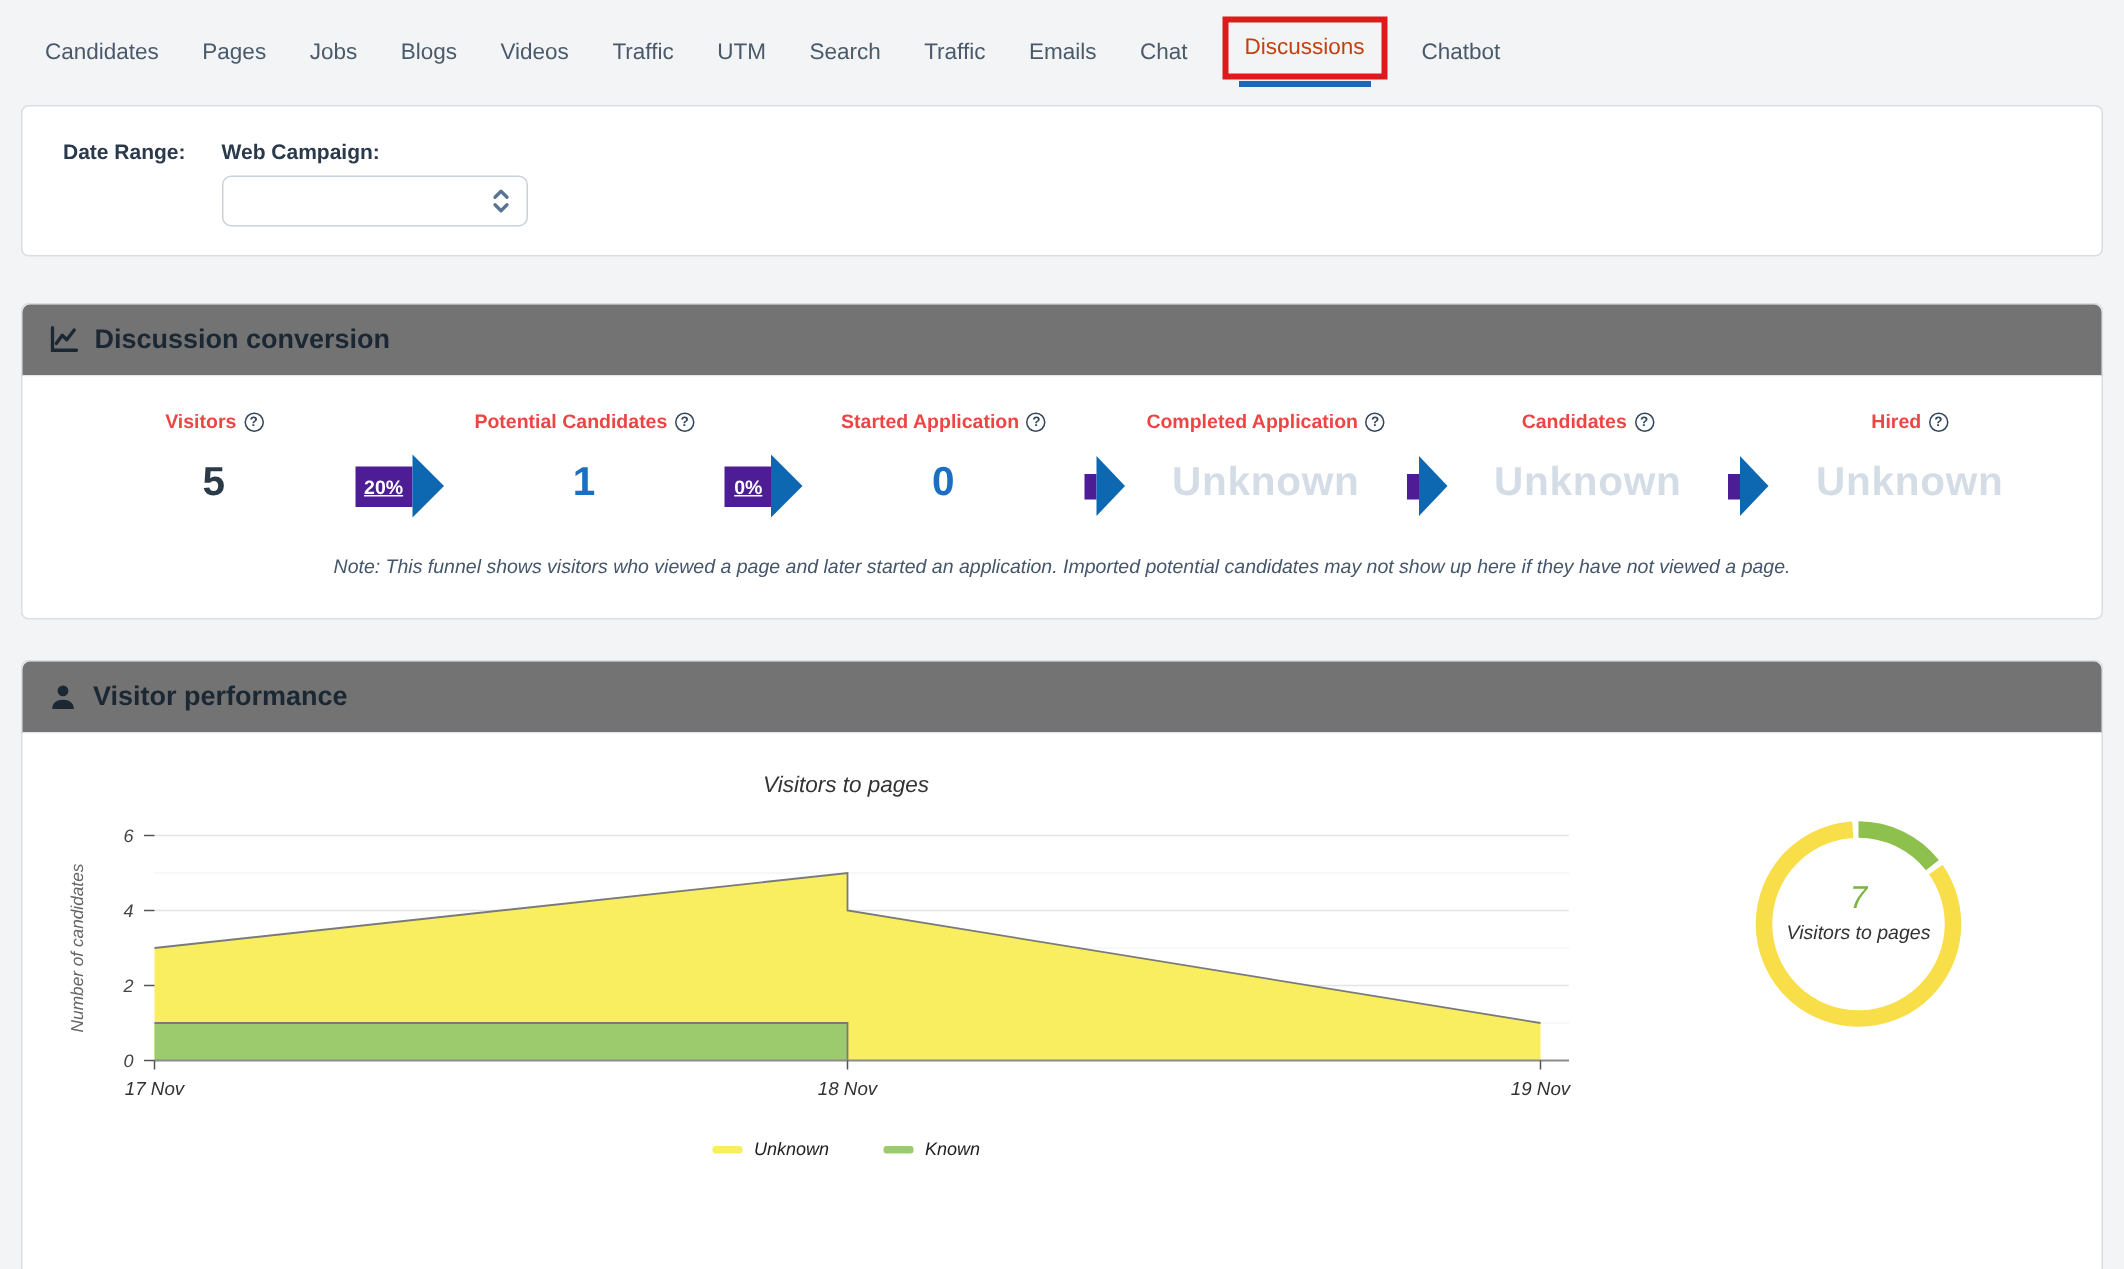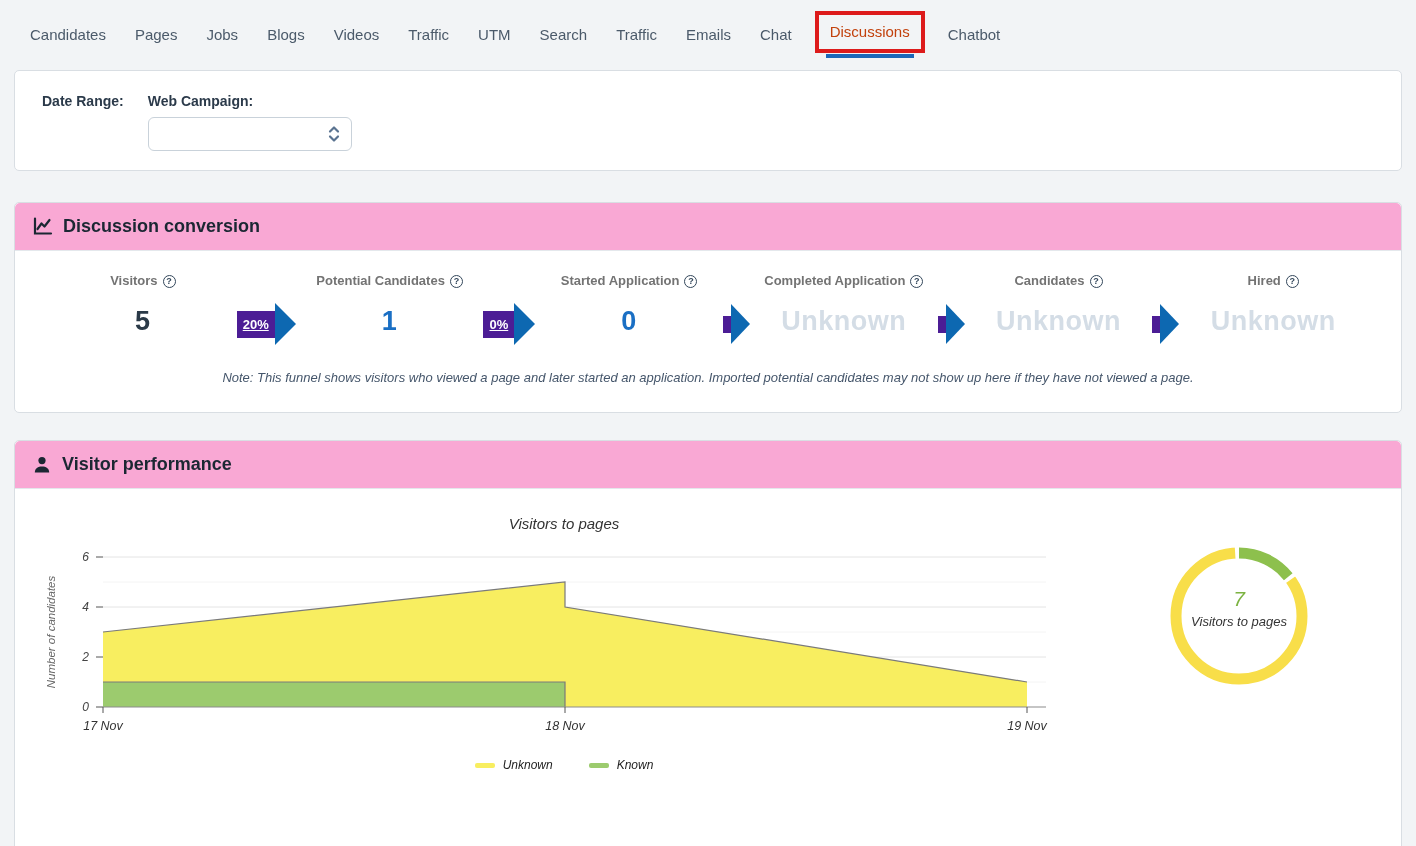--- a/index.html
+++ b/index.html
@@ -12,38 +12,38 @@
   }
   
   nav { display:flex; align-items:center; gap:29px; padding:12px 0 0 30px; height:56px; }
   .tab { font-size:15px; color:#4b5a6a; text-decoration:none; white-space:nowrap; cursor:pointer; }
   .active-wrap { position:relative; border:4px solid #dd1b1b; padding:8px 11px; margin:-4px -6px 0 -6px; }
   .active-wrap::after { content:""; position:absolute; left:7px; right:7px; bottom:-9px; height:4px; background:#1c67b8; }
   .tab.active { color:#c2410c; font-weight:400; }
 
   
   .panel { background:#fff; border:1px solid #d9dee3; border-radius:5px; margin:0 14px; }
-  .panel-header { display:flex; align-items:center; gap:10px; padding:13px 17px; background:#f9a8d4;
+  .panel-header { display:flex; align-items:center; gap:10px; padding:13px 17px; background:#737373;
                   border-bottom:1px solid #e4e8ec; border-radius:5px 5px 0 0; }
   .panel-title { font-size:18px; font-weight:600; color:#1b2733; margin:0; }
   .hdr-icon { display:flex; align-items:center; }
 
   
   .filter-panel { margin-top:14px; height:101px; display:flex; gap:24px; padding:22px 27px; }
   .filter-group label { display:block; font-size:14px; font-weight:700; color:#2b3a4a; margin-bottom:8px; }
   .text-input { width:204px; height:34px; border:1px solid #c9d2da; border-radius:6px; padding:0 12px;
                 font-size:14px; color:#2b3a4a; background:#fff; font-family:"Liberation Sans",sans-serif; }
   .select { width:204px; height:34px; border:1px solid #c9d2da; border-radius:6px; background:#fff;
             display:flex; align-items:center; cursor:pointer; padding:0 11px; }
   .select-value { flex:1; font-size:14px; }
   
   .conversion-panel { margin-top:31px; }
   .funnel { display:flex; padding:22px 34px 0; }
   .stage { flex:1; text-align:center; }
-  .stage-label { font-size:13px; font-weight:700; color:#737373; }
+  .stage-label { font-size:13px; font-weight:700; color:#ef4444; }
   .help { display:inline-flex; width:13px; height:13px; border:1px solid #33475b; border-radius:50%;
           font-size:9px; font-weight:700; color:#33475b; align-items:center; justify-content:center;
           margin-left:5px; vertical-align:1px; cursor:pointer; }
   .help::after { content:"?"; }
   .stage-value { margin-top:18px; font-size:27px; font-weight:600; letter-spacing:.5px; }
   .v-dark  { color:#2b3a48; }
   .v-blue  { color:#1a6fc4; }
   .v-muted { color:#d4dde6; }
   .arrow { display:flex; align-items:center; margin-top:30px; }
   .arrow-tail { background:#4c1d95; color:#fff; font-size:13px; font-weight:700; height:27px;

